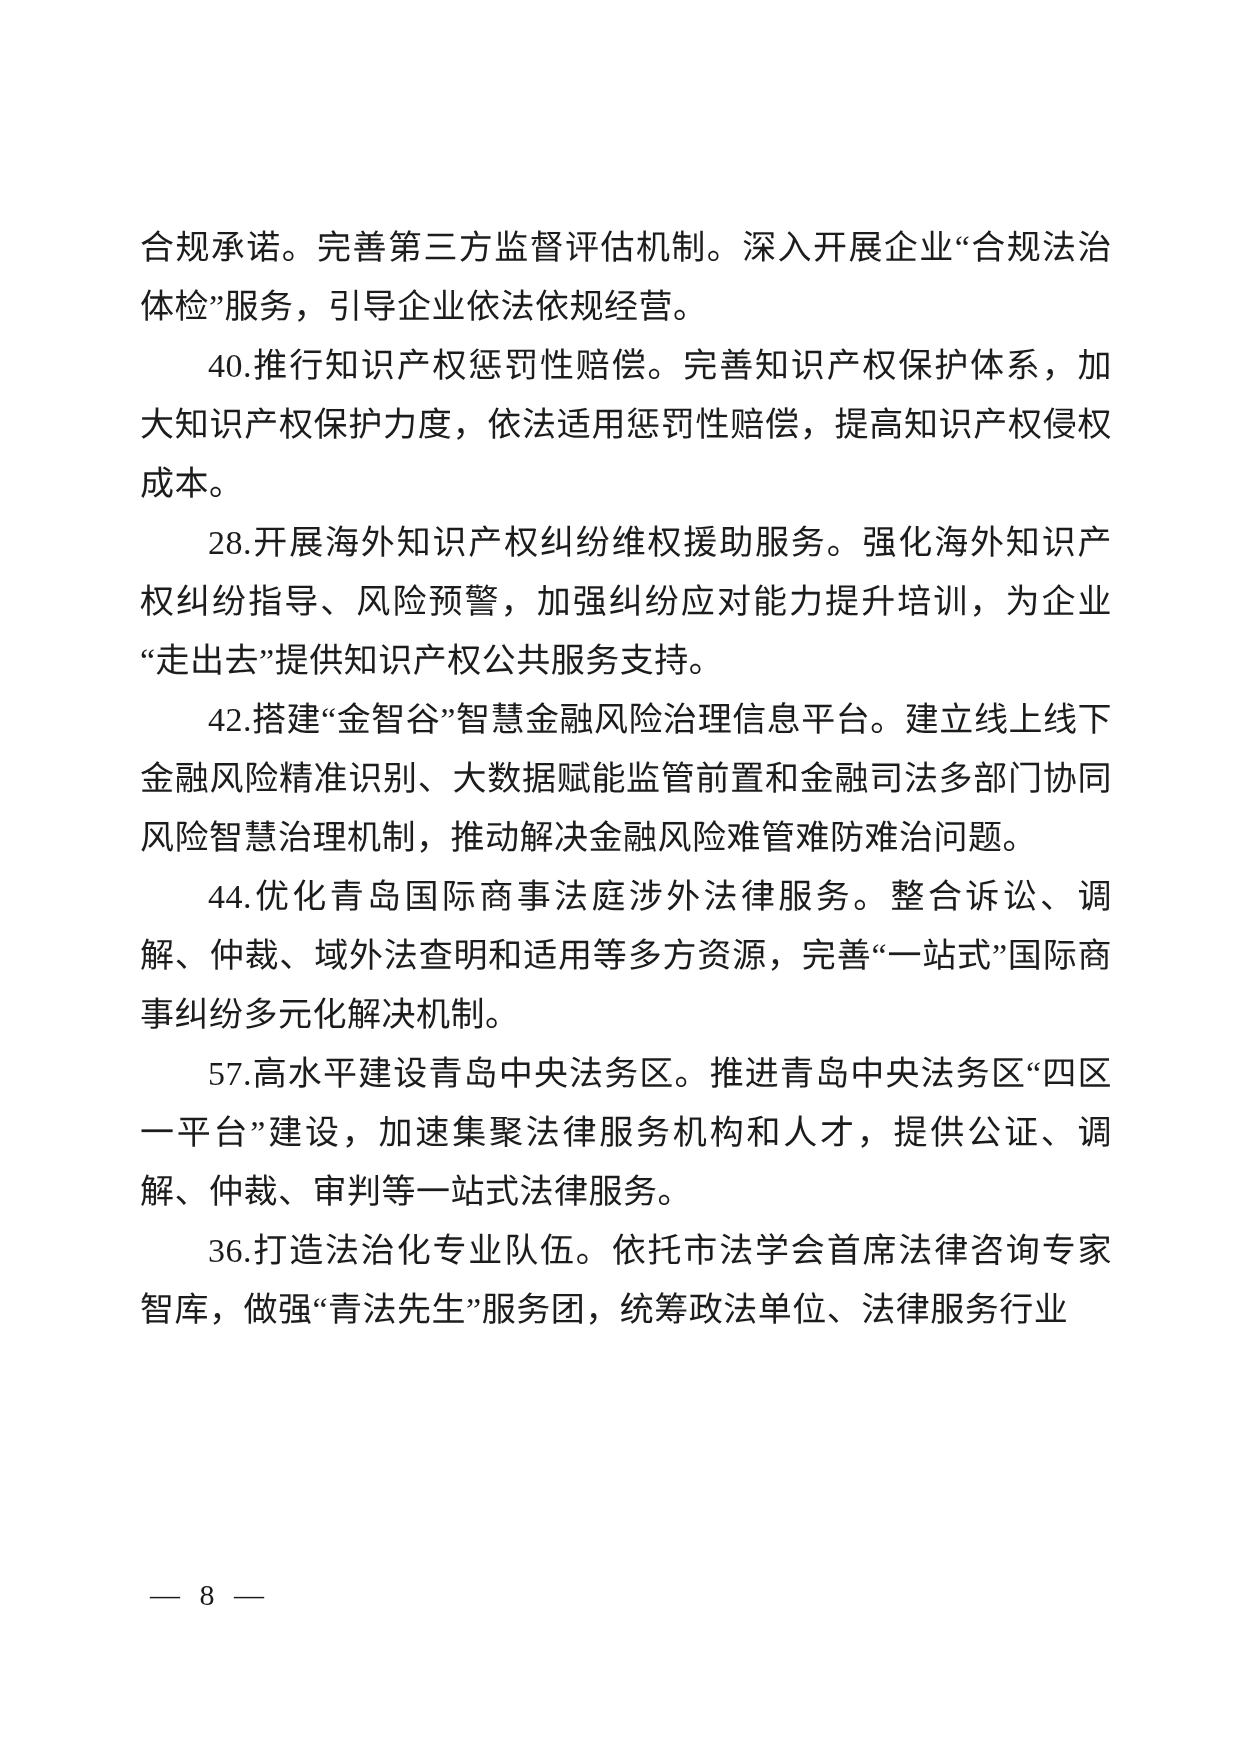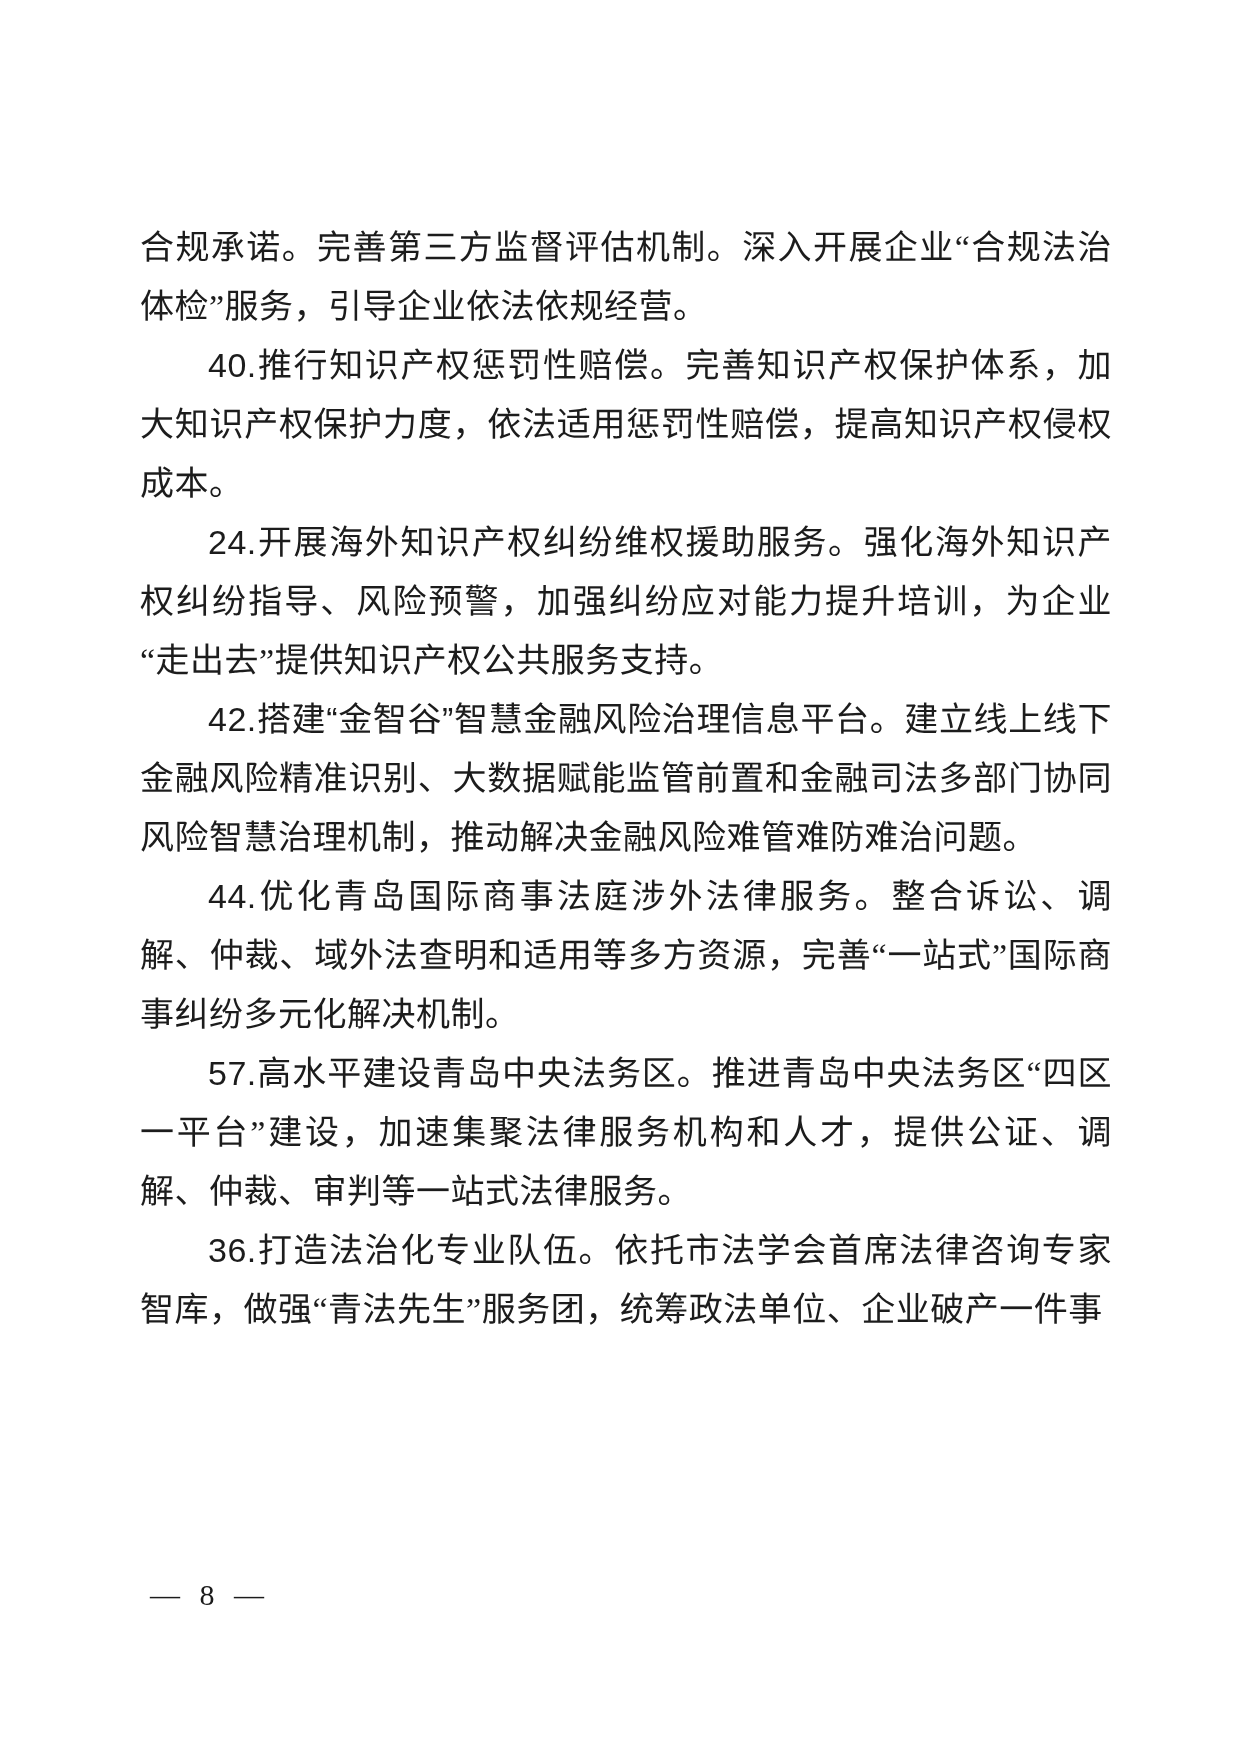--- a/index.html
+++ b/index.html
@@ -29,21 +29,21 @@
   }
   .body-text p {
     margin: 0;
     padding: 0;
   }
   .body-text p.item {
     text-indent: 68px;
   }
   .lead {
     
-    font-family: Liberation Sans, sans-serif;
+    font-family: Liberation Serif, serif;
   }
   .page-number {
     position: absolute;
     left: 150px;
     top: 1578px;
     font-size: 30px;
     letter-spacing: 6px;
     color: #1c1c1c;
     white-space: nowrap;
   }
@@ -57,37 +57,37 @@
 
     <p>
       <span class="lead"></span><span>合规承诺。完善第三方监督评估机制。深入开展企业“合规法治体检”服务，引导企业依法依规经营。</span>
     </p>
 
     <p class="item">
       <span class="lead">40.推行知识产权惩罚性赔偿。</span><span>完善知识产权保护体系，加大知识产权保护力度，依法适用惩罚性赔偿，提高知识产权侵权成本。</span>
     </p>
 
     <p class="item">
-      <span class="lead">24.开展海外知识产权纠纷维权援助服务。</span><span>强化海外知识产权纠纷指导、风险预警，加强纠纷应对能力提升培训，为企业“走出去”提供知识产权公共服务支持。</span>
+      <span class="lead">28.开展海外知识产权纠纷维权援助服务。</span><span>强化海外知识产权纠纷指导、风险预警，加强纠纷应对能力提升培训，为企业“走出去”提供知识产权公共服务支持。</span>
     </p>
 
     <p class="item">
       <span class="lead">42.搭建“金智谷”智慧金融风险治理信息平台。</span><span>建立线上线下金融风险精准识别、大数据赋能监管前置和金融司法多部门协同风险智慧治理机制，推动解决金融风险难管难防难治问题。</span>
     </p>
 
 
     <p class="item">
       <span class="lead">44.优化青岛国际商事法庭涉外法律服务。</span><span>整合诉讼、调解、仲裁、域外法查明和适用等多方资源，完善“一站式”国际商事纠纷多元化解决机制。</span>
     </p>
 
     <p class="item">
       <span class="lead">57.高水平建设青岛中央法务区。</span><span>推进青岛中央法务区“四区一平台”建设，加速集聚法律服务机构和人才，提供公证、调解、仲裁、审判等一站式法律服务。</span>
     </p>
 
     <p class="item">
-      <span class="lead">36.打造法治化专业队伍。</span><span>依托市法学会首席法律咨询专家智库，做强“青法先生”服务团，统筹政法单位、企业破产一件事</span>
+      <span class="lead">36.打造法治化专业队伍。</span><span>依托市法学会首席法律咨询专家智库，做强“青法先生”服务团，统筹政法单位、法律服务行业</span>
     </p>
 
   </div>
 
   <div class="page-number">— 8 —</div>
 
 </div>
 
 </body></html>

